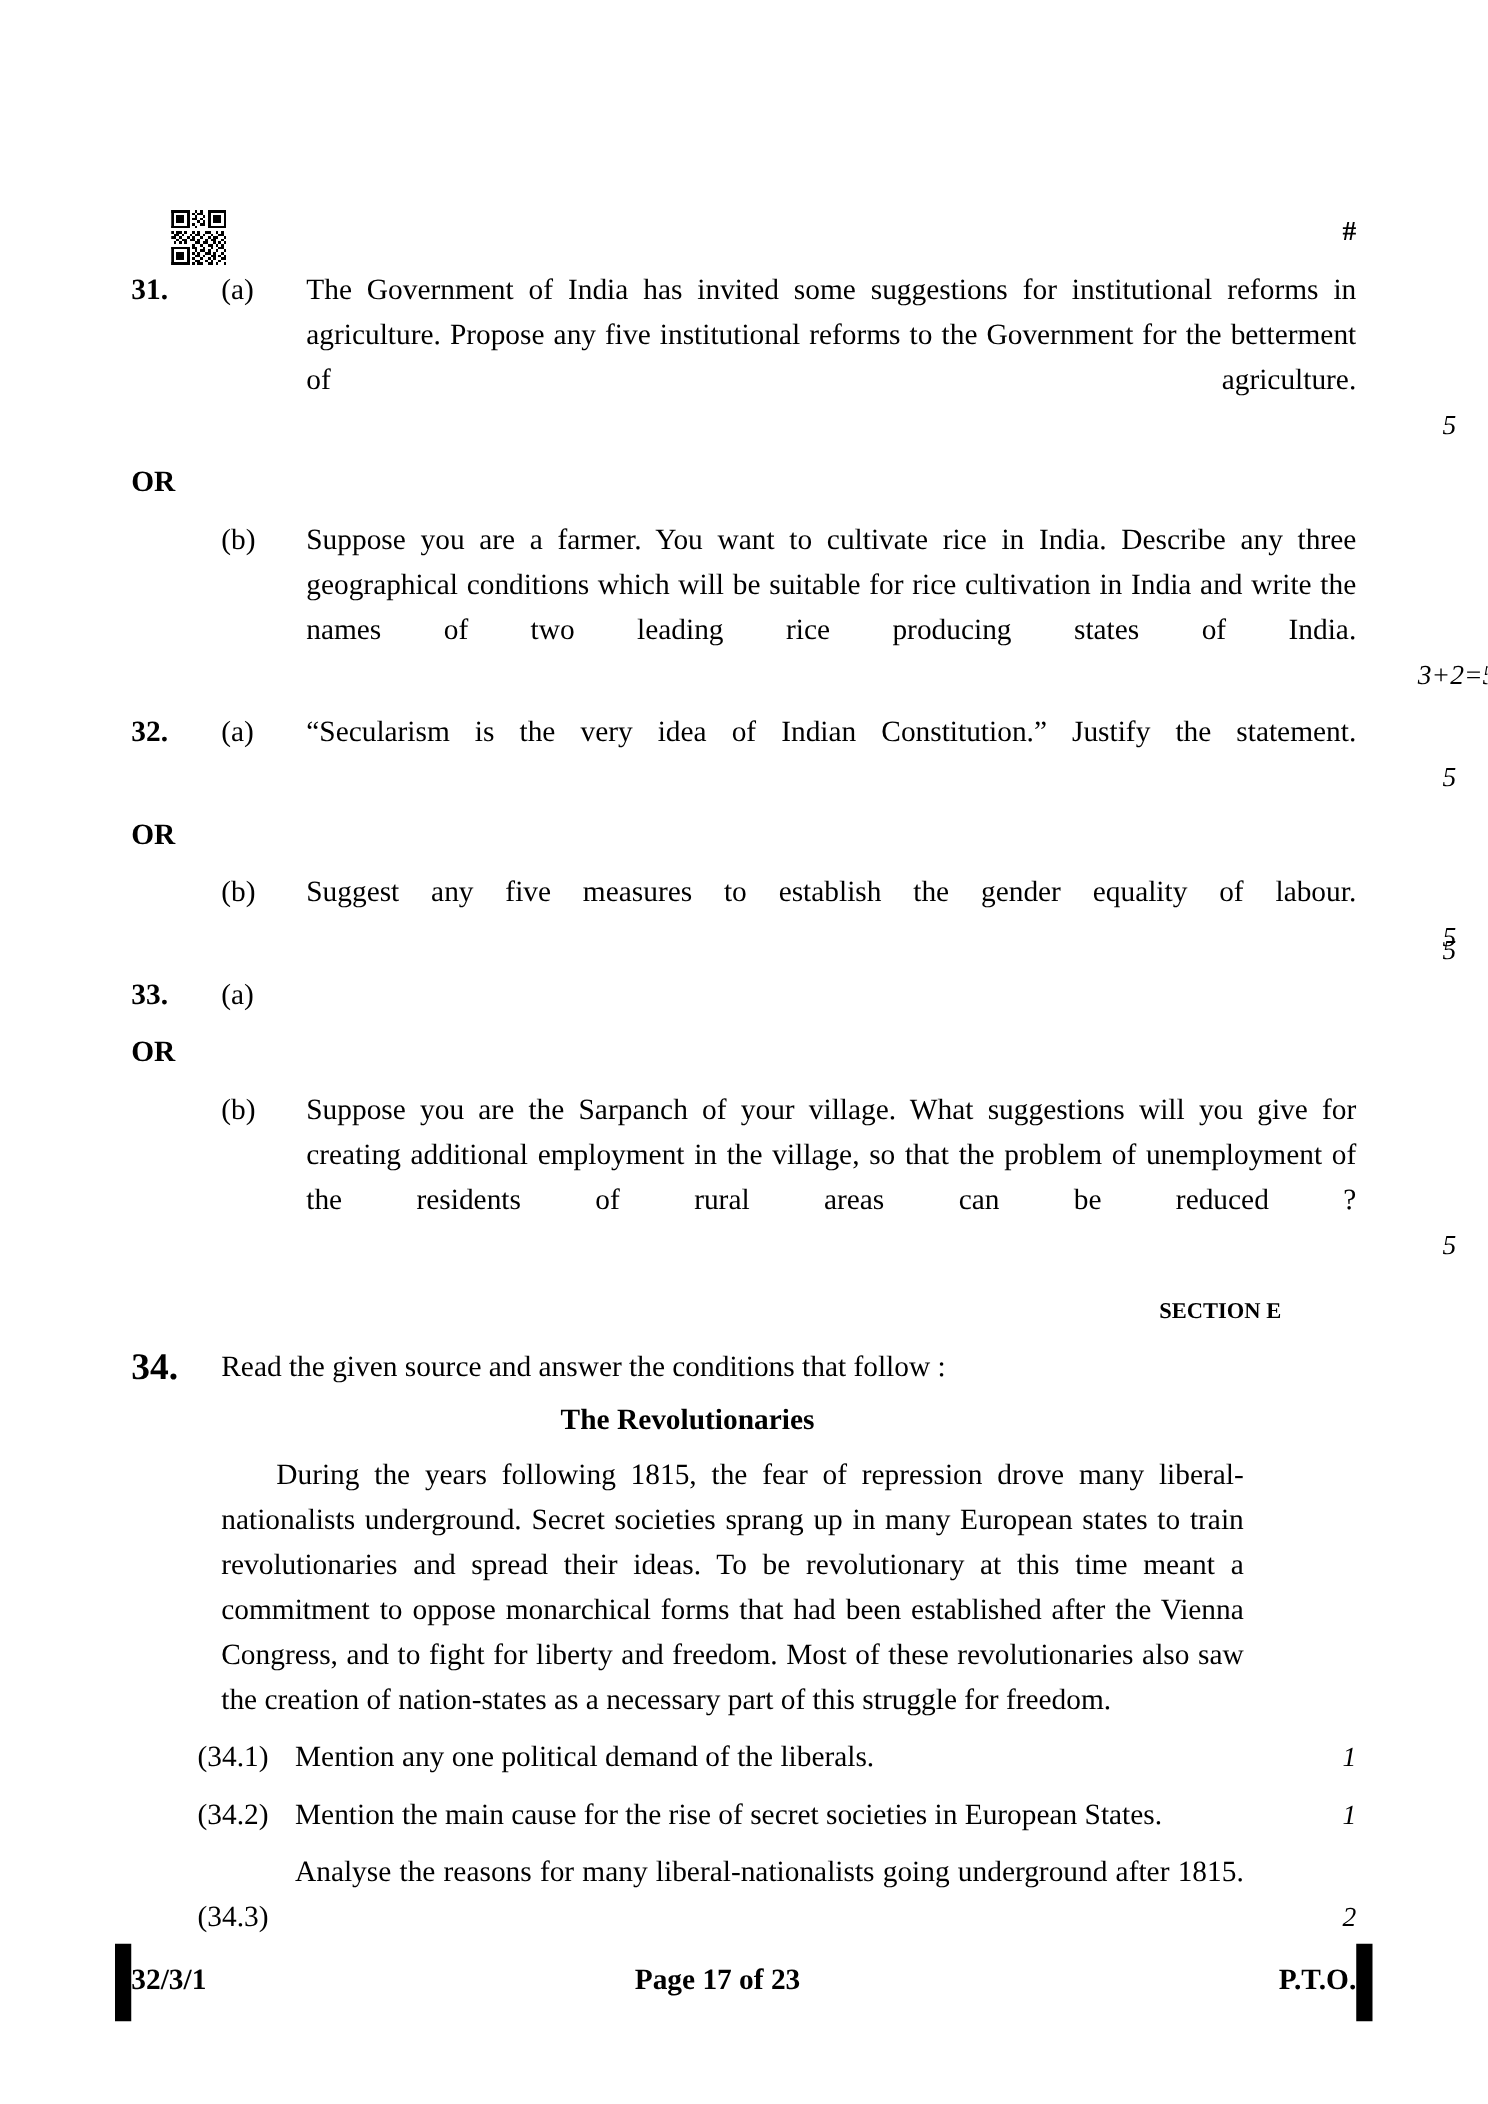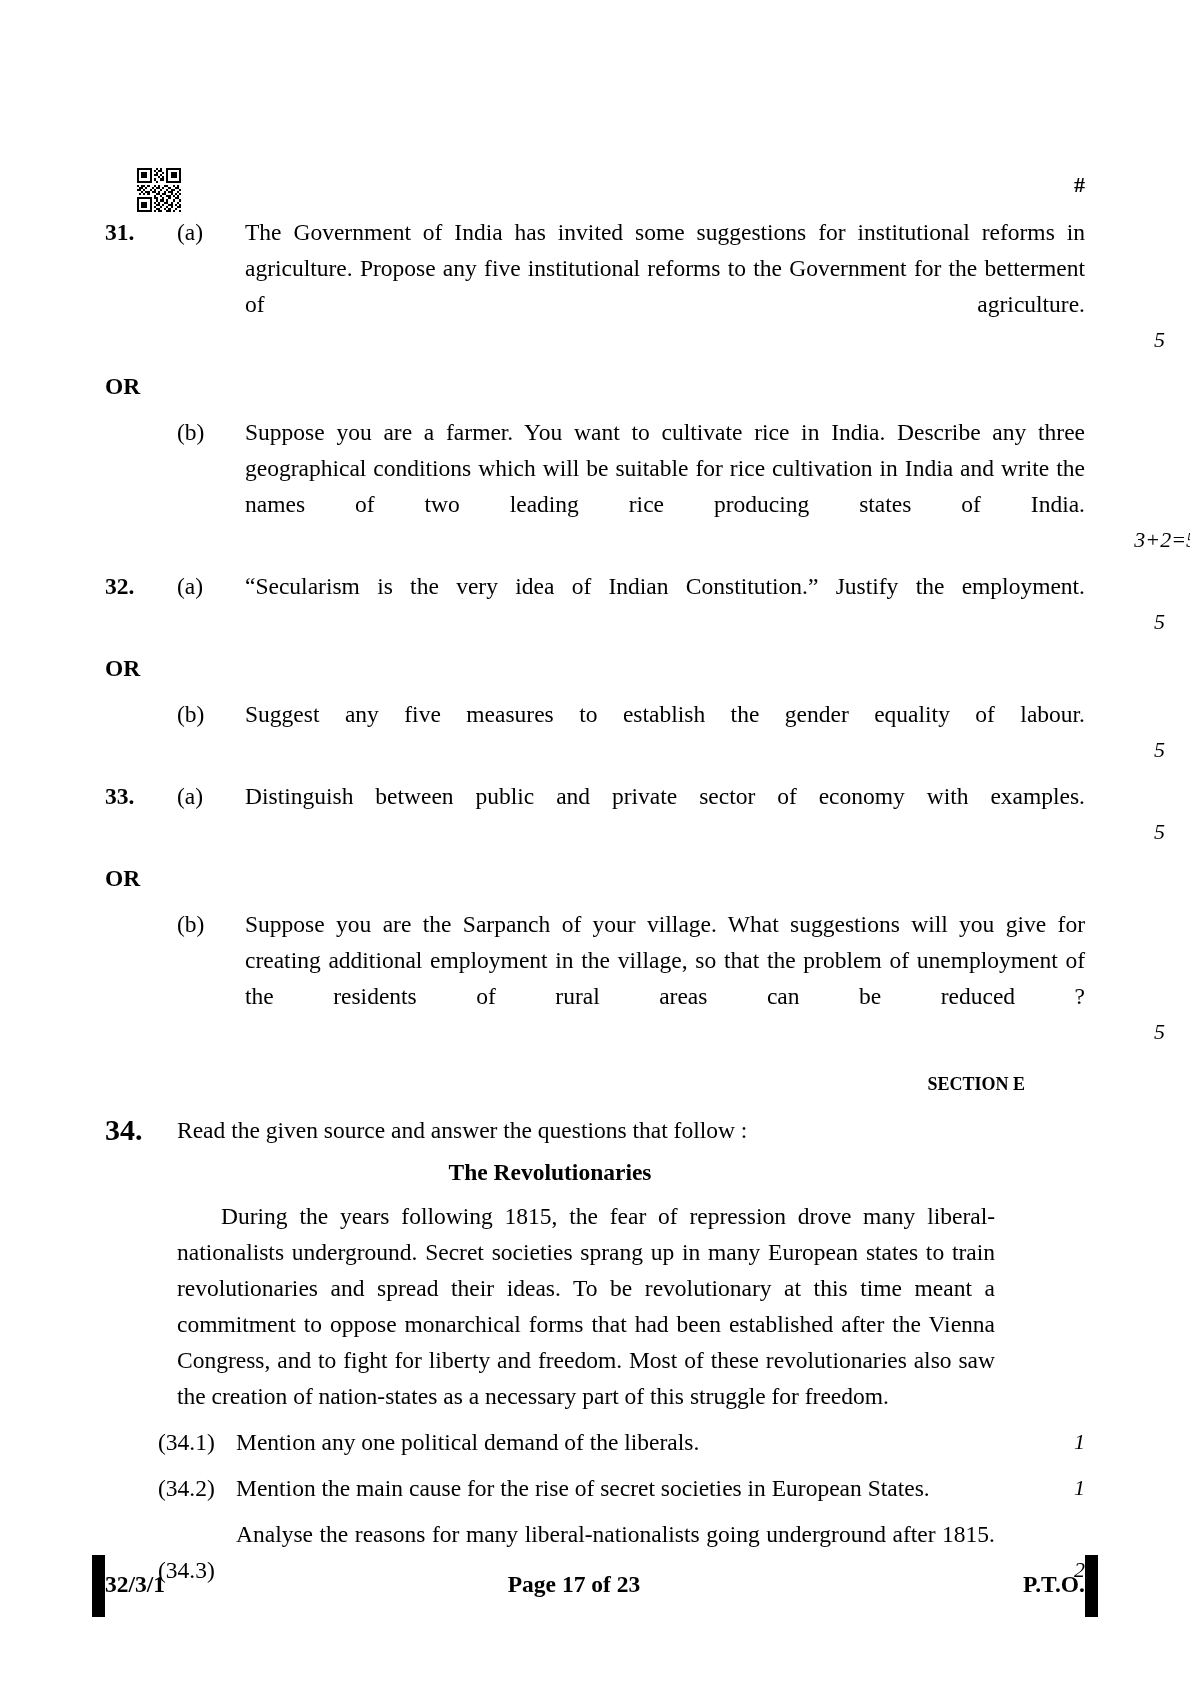--- a/index.html
+++ b/index.html
@@ -378,21 +378,21 @@
         <span class="marks" style="bottom:0; right:-112px; width:106px;">3+2=5</span>
       </div>
     </div>
 
     <div class="sp8"></div>
 
     <div class="qrow">
       <div class="qnum">32.</div>
       <div class="qlet">(a)</div>
       <div class="qbody">
-        <span class="just">“Secularism is the very idea of Indian Constitution.” Justify the employment.</span>
+        <span class="just">“Secularism is the very idea of Indian Constitution.” Justify the statement.</span>
         <span class="marks" style="bottom:0;">5</span>
       </div>
     </div>
 
     <div class="or-line">OR</div>
 
     <div class="qrow">
       <div class="qnum"></div>
       <div class="qlet">(b)</div>
       <div class="qbody">
@@ -400,21 +400,20 @@
         <span class="marks" style="bottom:0;">5</span>
       </div>
     </div>
 
     <div class="sp8"></div>
 
     <div class="qrow">
       <div class="qnum">33.</div>
       <div class="qlet">(a)</div>
       <div class="qbody">
-        <span class="just">Distinguish between public and private sector of economy with examples.</span>
         <span class="marks" style="bottom:0;">5</span>
       </div>
     </div>
 
     <div class="or-line">OR</div>
 
     <div class="qrow">
       <div class="qnum"></div>
       <div class="qlet">(b)</div>
       <div class="qbody">
@@ -424,21 +423,21 @@
     </div>
 
     <div class="sp14"></div>
 
     <div class="section-head">SECTION E</div>
 
     <div class="sp8"></div>
 
     <div class="q34row">
       <div class="q34num">34.</div>
-      <div class="q34text">Read the given source and answer the questions that follow :</div>
+      <div class="q34text">Read the given source and answer the conditions that follow :</div>
     </div>
 
     <div class="source-title">The Revolutionaries</div>
 
     <div class="passage">
       <span>During the years following 1815, the fear of repression drove many liberal-nationalists underground. Secret societies sprang up in many European states to train revolutionaries and spread their ideas. To be revolutionary at this time meant a commitment to oppose monarchical forms that had been established after the Vienna Congress, and to fight for liberty and freedom. Most of these revolutionaries also saw the creation of nation-states as a necessary part of this struggle for freedom.</span>
     </div>
 
     <div class="sp8"></div>
 

